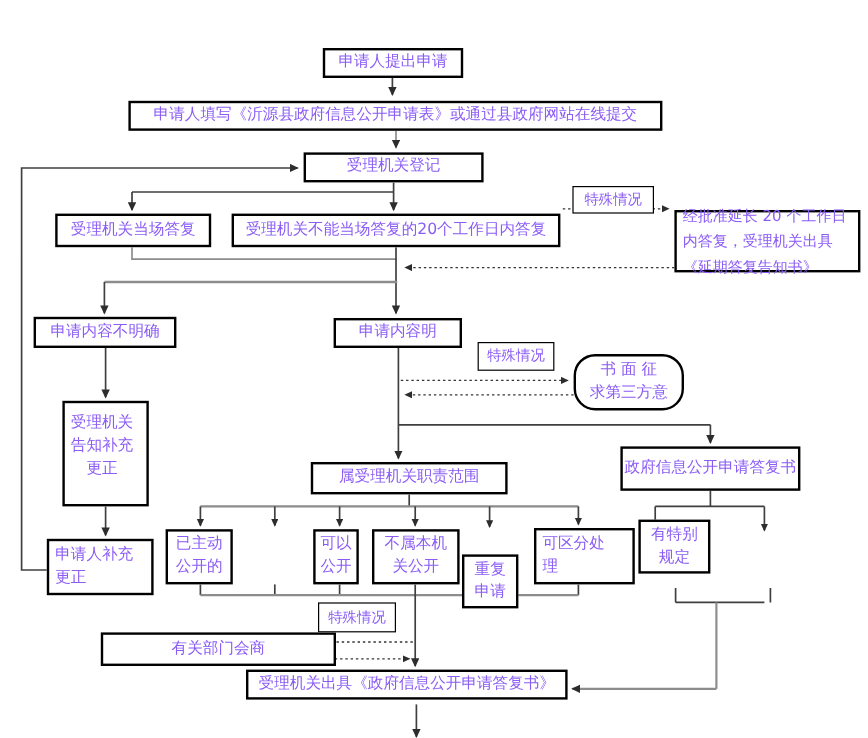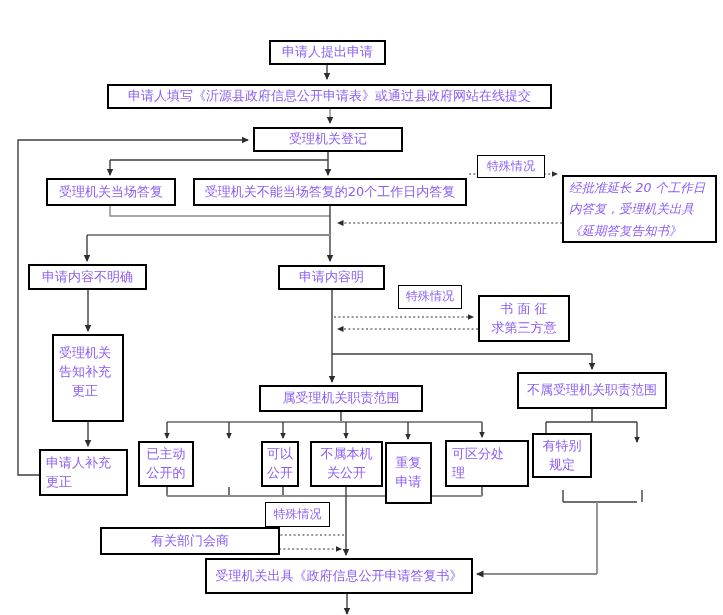--- a/index.html
+++ b/index.html
@@ -105,65 +105,65 @@
   <div class="flow-node" style="left:107px;top:52px;width:445px;height:25px;">申请人填写《沂源县政府信息公开申请表》或通过县政府网站在线提交</div>
 
   <div class="flow-node" style="left:253px;top:95px;width:150px;height:25px;">受理机关登记</div>
 
   <div class="flow-node" style="left:46px;top:146px;width:130px;height:28px;">受理机关当场答复</div>
 
   <div class="flow-node" style="left:193px;top:146px;width:274px;height:28px;">受理机关不能当场答复的20个工作日内答复</div>
 
   <div class="flow-node thin small" style="left:477px;top:123px;width:68px;height:23px;">特殊情况</div>
 
-  <div class="flow-node left tight" style="left:562px;top:143px;width:155px;height:68px;font-style:italic;">经批准延长 20 个工作日
+  <div class="flow-node left tight" style="left:562px;top:143px;width:155px;height:52px;">经批准延长 20 个工作日
 内答复，受理机关出具
 《延期答复告知书》</div>
 
   <div class="flow-node" style="left:28px;top:232px;width:119px;height:26px;">申请内容不明确</div>
 
   <div class="flow-node" style="left:278px;top:233px;width:107px;height:25px;">申请内容明</div>
 
   <div class="flow-node thin small" style="left:398px;top:253px;width:64px;height:24px;">特殊情况</div>
 
-  <div class="flow-node" style="left:478px;top:263px;width:92px;height:47px;">书 面 征
+  <div class="flow-node" style="left:478px;top:263px;width:92px;height:47px;border-radius:18px;">书 面 征
 求第三方意</div>
 
   <div class="flow-node left" style="left:52px;top:302px;width:72px;height:88px;align-items:flex-start;padding-top:8px;text-align:center;">受理机关
 告知补充
 更正</div>
 
   <div class="flow-node" style="left:259px;top:353px;width:164px;height:27px;">属受理机关职责范围</div>
 
-  <div class="flow-node" style="left:517px;top:340px;width:150px;height:37px;">不属受理机关职责范围</div>
+  <div class="flow-node" style="left:517px;top:340px;width:150px;height:37px;">政府信息公开申请答复书</div>
 
   <div class="flow-node left" style="left:39px;top:417px;width:89px;height:47px;">申请人补充
 更正</div>
 
   <div class="flow-node" style="left:138px;top:409px;width:56px;height:46px;">已主动
 公开的</div>
 
 
   <div class="flow-node" style="left:261px;top:409px;width:38px;height:46px;">可以
 公开</div>
 
   <div class="flow-node" style="left:310px;top:409px;width:73px;height:46px;">不属本机
 关公开</div>
 
-  <div class="flow-node" style="left:385px;top:410px;width:47px;height:62px;text-align:right;">重复
+  <div class="flow-node" style="left:385px;top:430px;width:47px;height:45px;text-align:right;">重复
 申请</div>
 
   <div class="flow-node left" style="left:445px;top:408px;width:84px;height:47px;">可区分处
 理</div>
 
   <div class="flow-node" style="left:532px;top:401px;width:60px;height:45px;">有特别
 规定</div>
 
 
   <div class="flow-node thin small" style="left:265px;top:470px;width:65px;height:25px;">特殊情况</div>
 
-  <div class="flow-node" style="left:100px;top:495px;width:180px;height:28px;">有关部门会商</div>
+  <div class="flow-node" style="left:84px;top:495px;width:196px;height:28px;">有关部门会商</div>
 
-  <div class="flow-node" style="left:205px;top:526px;width:268px;height:36px;">受理机关出具《政府信息公开申请答复书》</div>
+  <div class="flow-node" style="left:205px;top:526px;width:268px;height:25px;">受理机关出具《政府信息公开申请答复书》</div>
 
   <div class="flow-node" style="left:305px;top:585px;width:85px;height:23px;">申请人签收</div>
 
 </div>
 
 </body></html>

